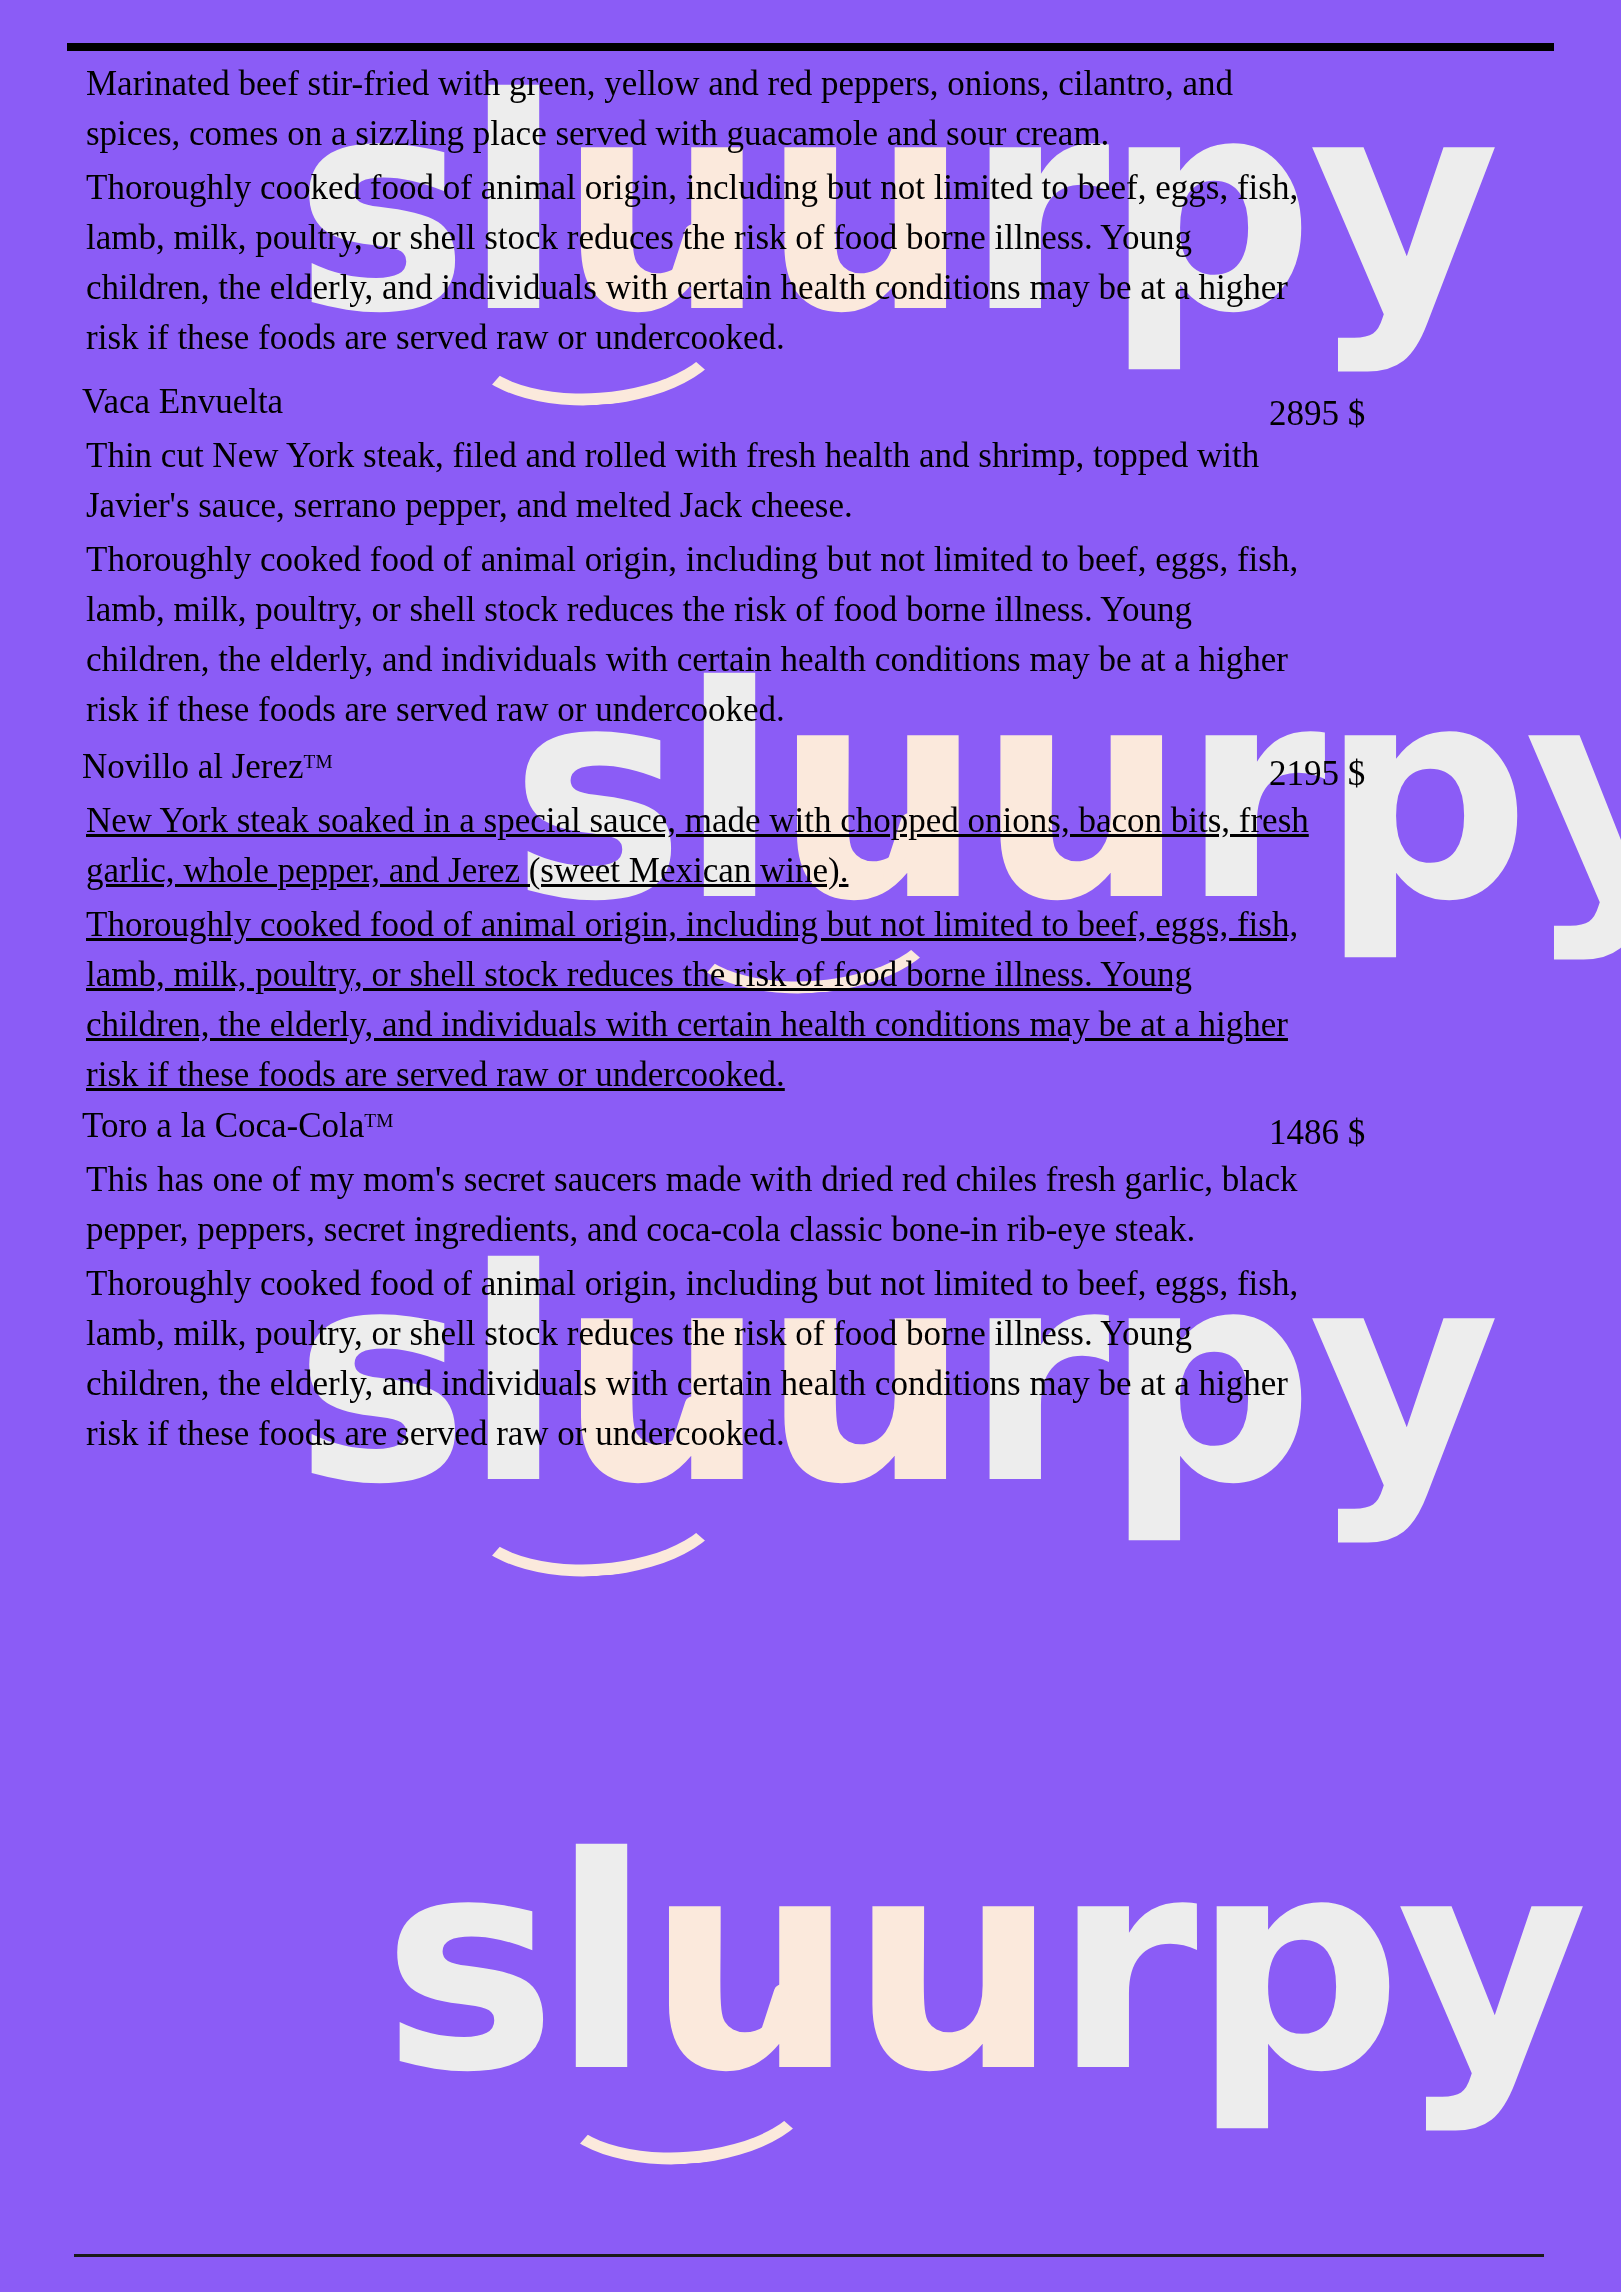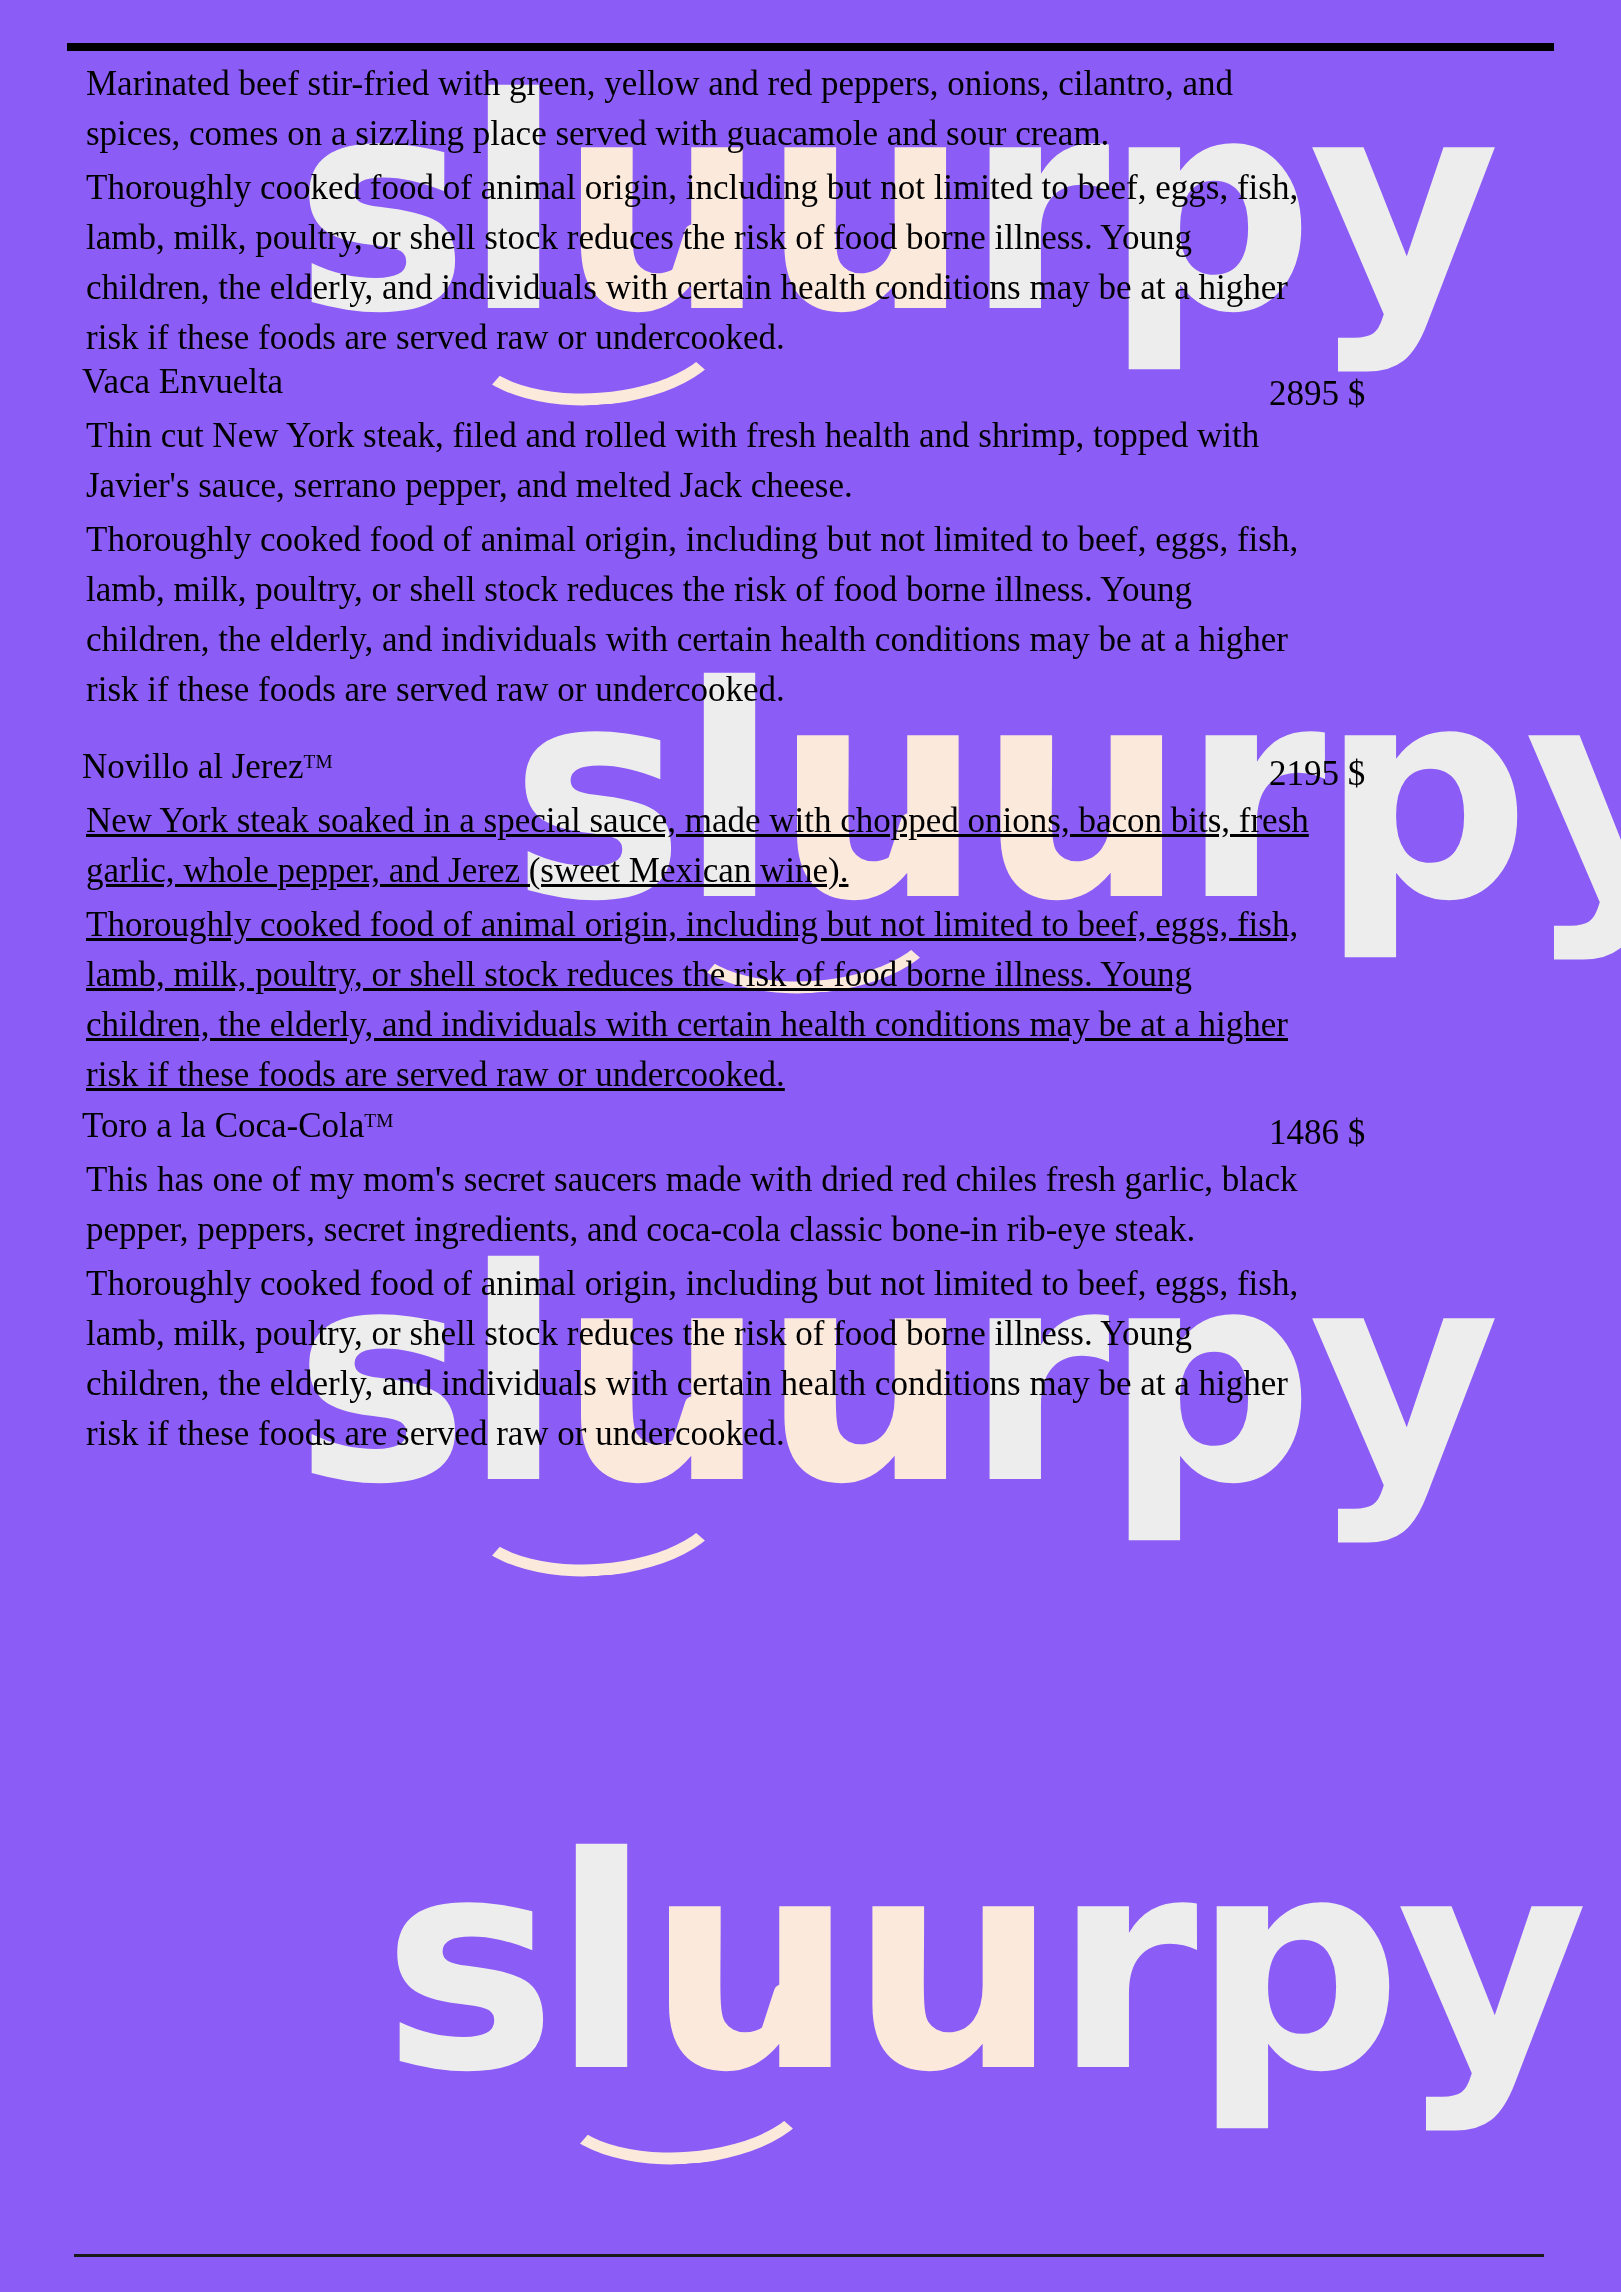--- a/index.html
+++ b/index.html
@@ -122,21 +122,21 @@
     margin-top: 12px;
   }
   sup.tm {
     font-size: 0.55em;
     vertical-align: 0.52em;
     letter-spacing: 0.01em;
   }
 
   
   .blk-0 { top: 55px; }
-  .blk-1 { top: 357px; font-family: Liberation Serif, serif; }
+  .blk-1 { top: 377px; font-family: Liberation Serif, serif; }
   .blk-2 { top: 737px; text-decoration: underline; }
   .blk-3 { top: 1096px; }
 </style>
 </head>
 <body>
 
 <div class="page">
 
   <div class="watermark-layer">
     <div class="wm wm-1"><span class="g">sl</span><span class="p">uu</span><span class="g">rpy</span></div>

